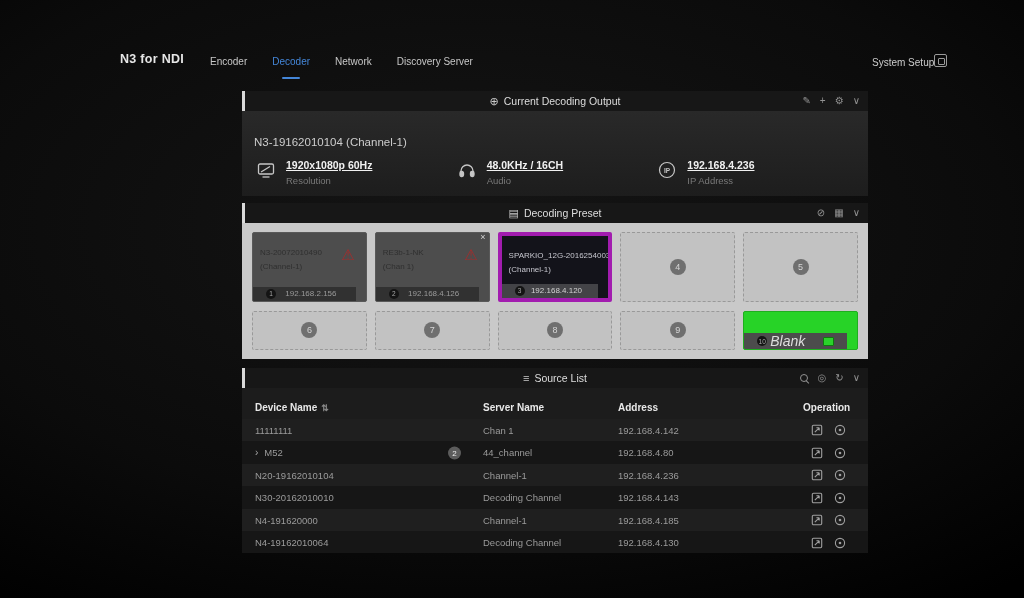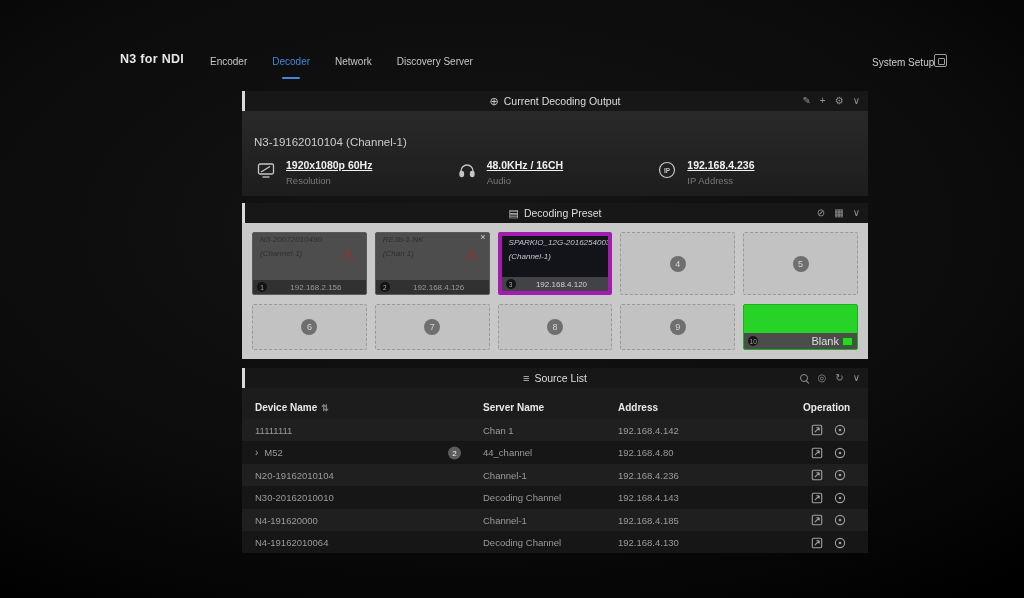--- a/index.html
+++ b/index.html
@@ -44,38 +44,38 @@
   .stat svg { width:20px; height:20px; color:#c6c6c6; flex:none; margin-top:1px; }
   .stat-value { font-size:10.5px; font-weight:bold; color:#f1f1f1; white-space:nowrap;text-decoration:underline; }
   .stat-label { font-size:9.5px; color:#797979; margin-top:4px; }
 
   
   .p2 .pbody { height:136px; background:#c9c9c9; padding:9px 10px; }
   .grid { display:grid; grid-template-columns:repeat(5,1fr); gap:9px 8px; height:100%; }
   .slot { position:relative; border-radius:2px; overflow:hidden; cursor:pointer; }
   .slot.error { background:#4d4d4d; border:1px solid #595959; }
   .slot.error .slot-name { color:rgba(15,15,15,.5); }
-  .slot-name { font-size:8px; padding:0 7px 0; line-height:1.7; white-space:nowrap; overflow:hidden;font-style:italic; }
+  .slot-name { font-size:8px; padding:13px 7px 0; line-height:1.7; white-space:nowrap; overflow:hidden; }
   .warn { position:absolute; right:11px; top:14px; color:#a62c2c; font-size:15px; line-height:1; }
   .slot-close { position:absolute; top:0px; right:3px; color:#d4d4d4; font-size:9px; line-height:1; z-index:2; }
-  .slot-bar { position:absolute; left:0; right:0; bottom:0; height:14px; background:rgba(22,22,22,.5);
-    display:flex; align-items:center; padding:0 4px; gap:3px; }
+  .slot-bar { position:absolute; left:0; right:10px; bottom:0; height:14px; background:rgba(22,22,22,.5);
+    display:flex; align-items:center; padding:0 13px; gap:3px; }
   .slot-num { width:10px; height:10px; border-radius:50%; background:#141414; color:#a8a8a8;
     font-size:6.5px; display:flex; align-items:center; justify-content:center; flex:none; }
   .slot-addr { flex:1; text-align:center; font-size:8px; color:#9a9a9a; }
   .slot.active { background:#13131a; border:4px solid #a21caf; }
   .slot.active .slot-name { color:#c6c6ce; }
   .slot.active .slot-bar { background:rgba(115,115,115,.5); }
   .slot.active .slot-addr { color:#d2d2d2; }
   .slot.empty { background:#c2c2c2; border:1px dashed #999999; display:flex; align-items:center; justify-content:center; }
   .slot-circle { width:16px; height:16px; border-radius:50%; background:#6f6f6f; color:#d6d6d6;
     font-size:9px; display:flex; align-items:center; justify-content:center; }
   .slot.blank { background:#27d327; border:1px solid #1fae1f; }
   .slot.blank .slot-bar { height:16px; background:#4c4c4c; }
-  .blank-label { flex:1; text-align:right; font-size:11px; color:#dedede; }
+  .blank-label { flex:1; text-align:left; font-size:14px; color:#dedede;font-style:italic; }
   .blank-icon { width:11px; height:9px; background:#2bd32b; border:1px solid #0e7a0e; border-radius:1px; flex:none; }
 
   
   .p3 .pbody { height:165px; background:#1c1c1c; padding-top:8px; overflow:hidden; }
   table { width:100%; border-collapse:collapse; table-layout:fixed; }
   col.c1 { width:228px; } col.c2 { width:135px; } col.c3 { width:185px; } col.c4 { width:78px; }
   th { font-size:10px; font-weight:bold; color:#e8e8e8; text-align:left; padding:6px 0 6px 13px; }
   th.op, td.c-op { text-align:right; padding-right:30px; }
   td { font-size:9.5px; color:#9b9b9b; padding:5px 0 5px 13px; height:20px; white-space:nowrap; overflow:hidden; }
   tbody tr:nth-child(odd) { background:#1f1f1f; }

